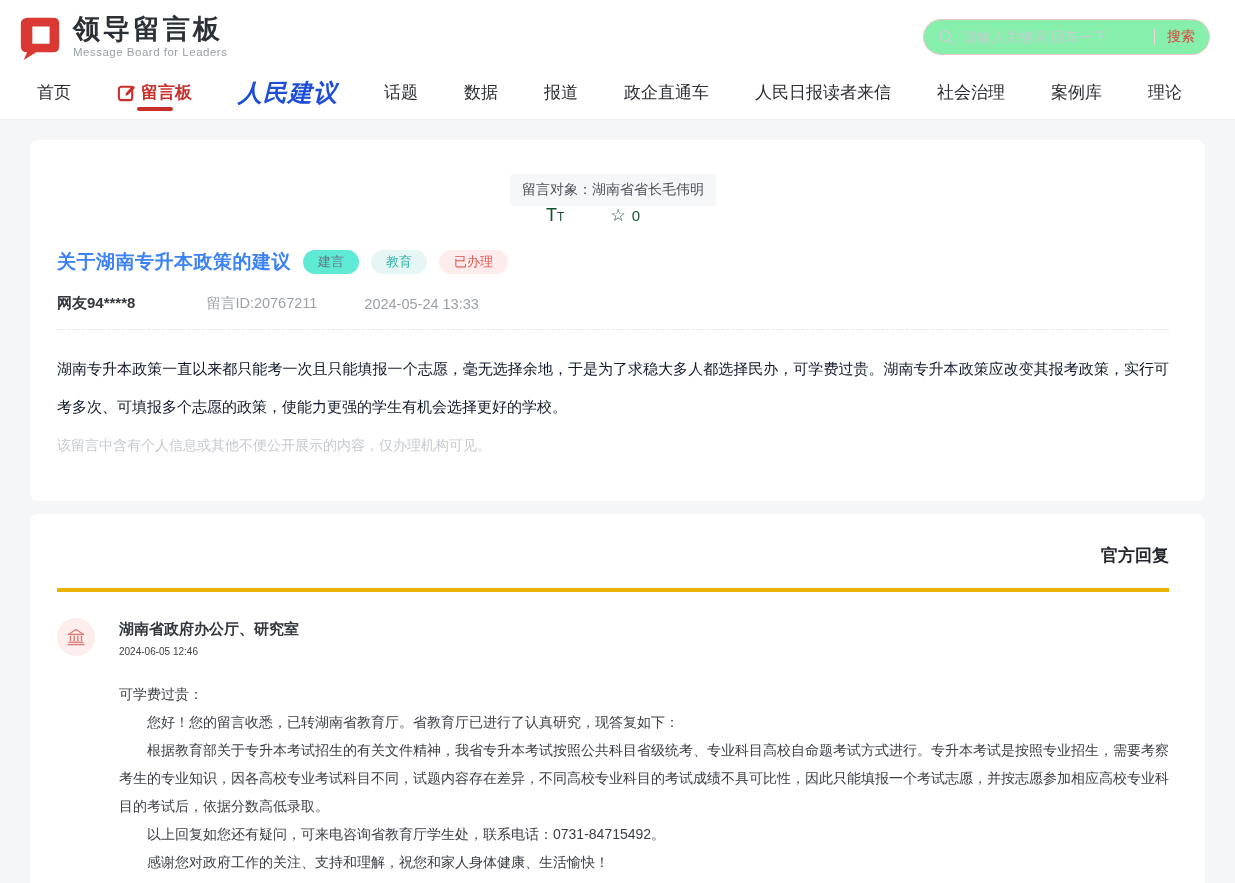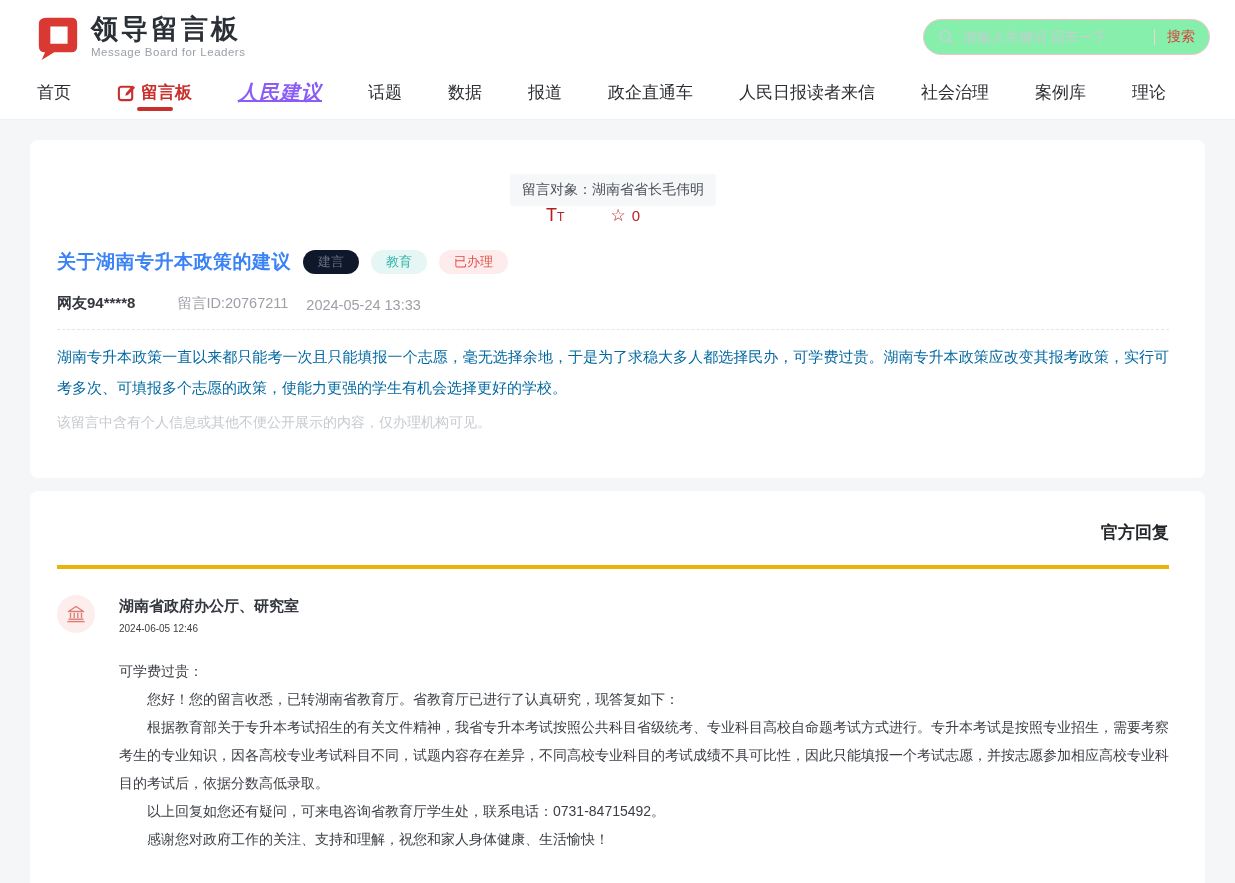--- a/index.html
+++ b/index.html
@@ -7,21 +7,21 @@
   body {
     font-family: "Liberation Sans", "DejaVu Sans", sans-serif;
     background: #f4f6f8;
     color: #333;
   }
 
   
   .header { background: #fff; }
   .header-top {
     display: flex; align-items: center; justify-content: space-between;
-    padding: 13px 25px 6px 35px; height: 66px;
+    padding: 13px 25px 6px 17px; height: 66px;
   }
   .logo { display: flex; align-items: center; gap: 10px; cursor: pointer; }
   .logo-icon { width: 46px; height: 46px; }
   .logo-text-title { font-size: 27px; font-weight: 700; color: #2b2f36; letter-spacing: 3px; line-height: 1.1; }
   .logo-text-sub { font-size: 11.5px; color: #9aa0a8; letter-spacing: 0.5px; margin-top: 2px; }
 
   .search-box {
     display: flex; align-items: center;
     width: 287px; height: 36px;
     border: 1px solid #f6c3cb; border-radius: 18px;
@@ -44,58 +44,58 @@
   .nav-item {
     position: relative; font-size: 17px; color: #2b2e33;
     cursor: pointer; display: flex; align-items: center; gap: 5px;
     height: 100%;
   }
   .nav-item.active { color: #c9302c; font-weight: 700; }
   .nav-item.active::after {
     content: ""; position: absolute; left: 50%; transform: translateX(-50%);
     bottom: 8px; width: 36px; height: 4px; border-radius: 2px; background: #c9302c;
   }
-  .nav-item.special { color: #8b5cf6; font-weight: 700; font-style: italic; font-size: 20px; letter-spacing: 1px; text-decoration: underline; }
+  .nav-item.special { color: #1d4ed8; font-weight: 700; font-style: italic; font-size: 24px; letter-spacing: 1px; }
 
   
   .main { padding: 20px 30px 35px 30px; }
   .card {
     background: #fff; border-radius: 8px;
   }
   .card-message { padding: 34px 36px 46px 27px; margin-bottom: 13px; }
 
   .msg-toprow { display: flex; justify-content: space-between; align-items: center; flex-direction: column; }
   .target-tag {
     display: inline-block; background: #f6f7f9; color: #4b5058;
     font-size: 14px; padding: 7px 12px; border-radius: 3px;
   }
-  .msg-tools { display: flex; align-items: center; gap: 46px; color: #b91c1c; margin-right: 40px; }
+  .msg-tools { display: flex; align-items: center; gap: 46px; color: #14532d; margin-right: 40px; }
   .tool-font { cursor: pointer; user-select: none; line-height: 1; }
   .tool-font .t-big { font-size: 18px; }
   .tool-font .t-small { font-size: 12px; }
   .tool-fav { cursor: pointer; display: flex; align-items: center; gap: 6px; font-size: 15px; }
   .tool-fav .star { font-size: 17px; line-height: 1; }
 
   .title-row { display: flex; align-items: center; gap: 12px; margin-top: 25px; }
   .msg-title { font-size: 19px; font-weight: 700; color: #3b82f6; letter-spacing: 0.5px; }
   .pill { font-size: 13px; padding: 4px 15px; border-radius: 14px; line-height: 1.2; }
-  .pill-gray { color: #687284; background: #0f172a; }
+  .pill-gray { color: #687284; background: #5eead4; }
   .pill-teal { color: #33b5a9; background: #e6f6f4; }
   .pill-red  { color: #e2504c; background: #fdeceb; }
 
-  .meta-row { display: flex; align-items: flex-end; margin-top: 19px; }
+  .meta-row { display: flex; align-items: center; margin-top: 19px; gap: 29px; }
   .meta-author { font-size: 15px; font-weight: 700; color: #33373d; margin-right: 42px; }
   .meta-id { font-size: 14.5px; color: #9ca1a8; margin-right: 18px; }
   .meta-time { font-size: 14.5px; color: #9ca1a8; }
 
   .dashed-sep { border: none; border-top: 1px dashed #e3e6ea; margin-top: 16px; }
 
   .msg-body {
-    margin-top: 11px; font-size: 15px; color: #0369a1;
-    line-height: 31px; text-align: justify;
+    margin-top: 20px; font-size: 15px; color: #0f172a;
+    line-height: 38px; text-align: justify;
   }
   .msg-note { margin-top: 11px; font-size: 14px; color: #c6cad0; }
 
   
   .card-reply { padding: 27px 36px 68px 27px; }
   .reply-section-title {
     font-size: 17px; font-weight: 700; color: #23262b;
     padding: 3px 0 21px 0; border-bottom: 4px solid #eab308; text-align: right;
   }
   .reply-item { display: flex; gap: 24px; margin-top: 26px; }

